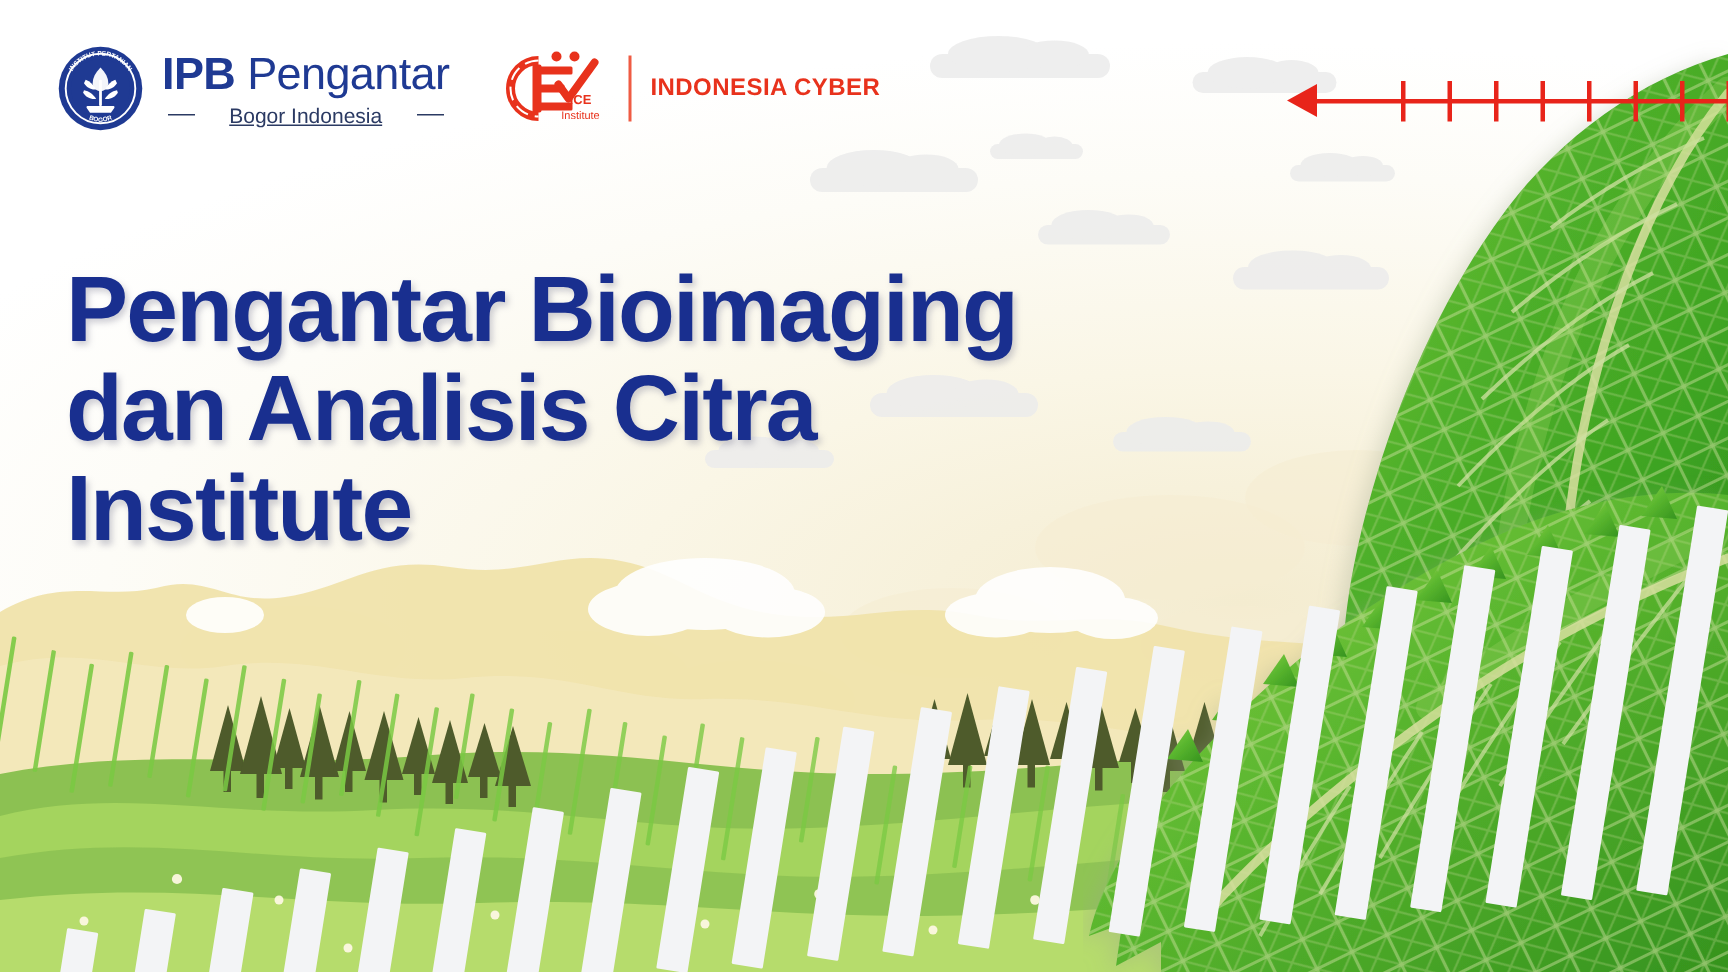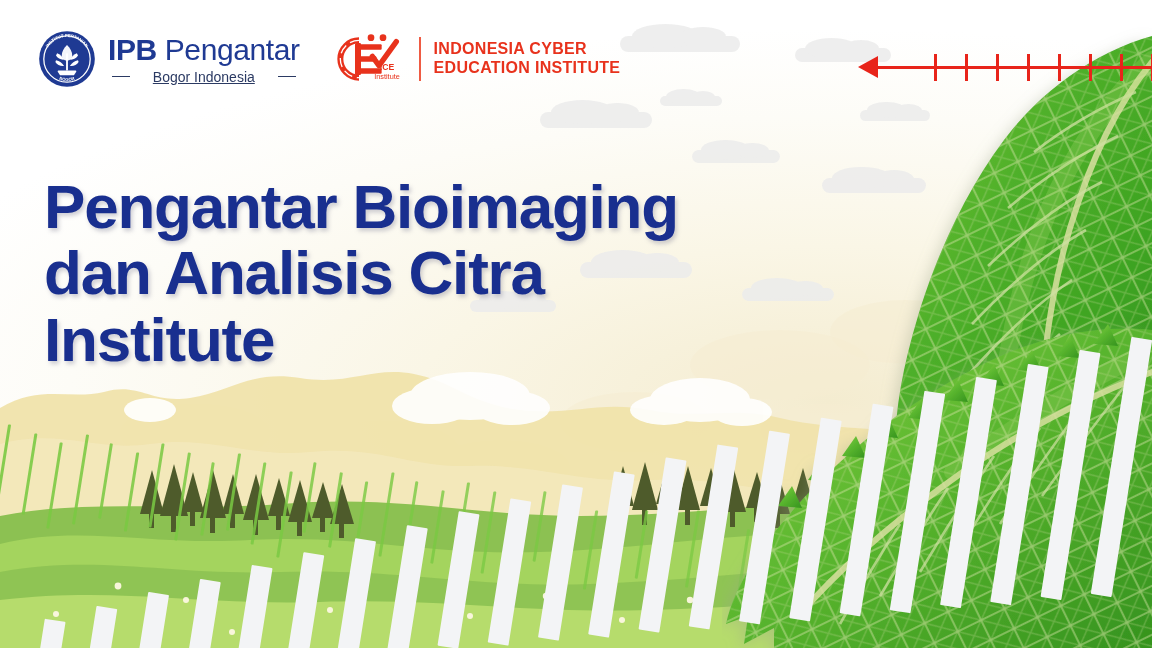--- a/index.html
+++ b/index.html
@@ -456,21 +456,20 @@
           <circle cx="58" cy="10" r="5"></circle>
           <circle cx="76" cy="10" r="5"></circle>
         </g>
         <path d="M60,38 L70,52 L96,16" stroke="#e8321c" stroke-width="8" fill="none" stroke-linecap="round" stroke-linejoin="round"></path>
         <text x="82" y="58" fill="#e8321c" font-size="13" font-weight="700" font-family="'Liberation Sans',sans-serif" text-anchor="middle">ICE</text>
         <text x="82" y="72" fill="#e8321c" font-size="11" font-family="'Liberation Sans',sans-serif" text-anchor="middle">Institute</text>
       </svg>
       <span class="ice-divider"></span>
       <div class="ice-text">
         <span class="ice-l1">INDONESIA CYBER</span>
-        <span class="ice-l2">EDUCATION INSTITUTE</span>
       </div>
     </div>
   </div>
 
   <h1 class="title">
     <span class="title-line">Pengantar Bioimaging</span>
     <span class="title-line">dan Analisis Citra</span>
     <span class="title-line">Institute</span>
   </h1>
 

